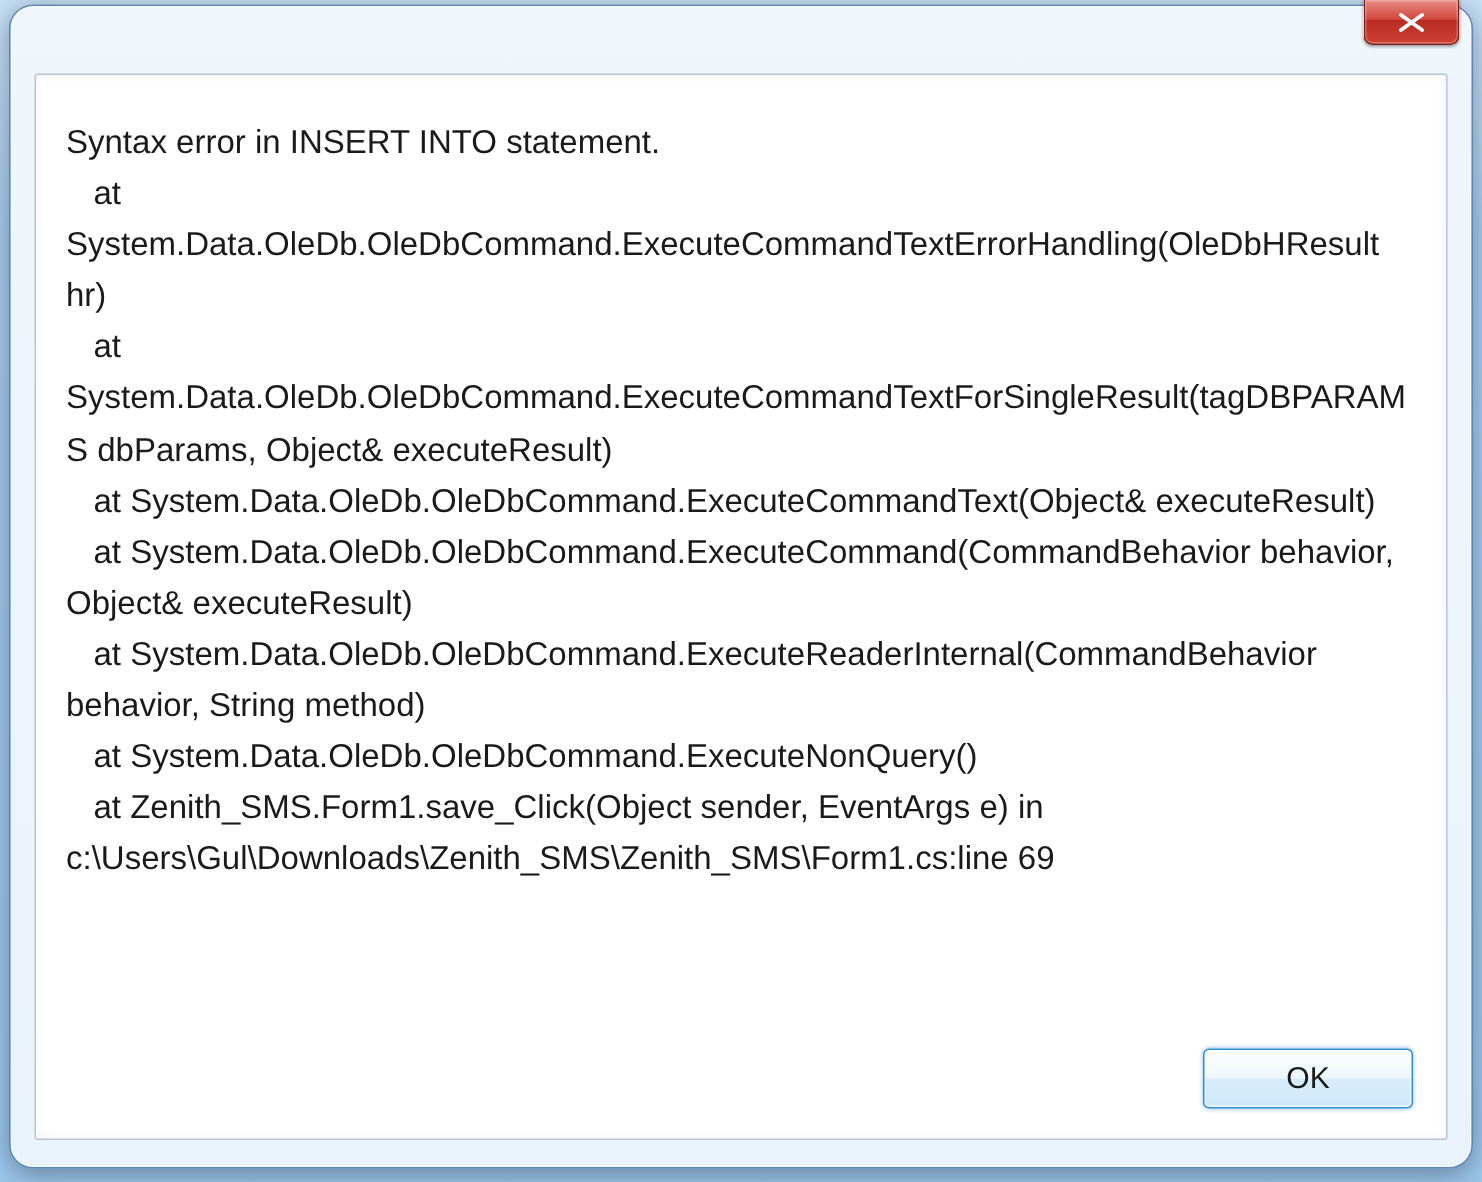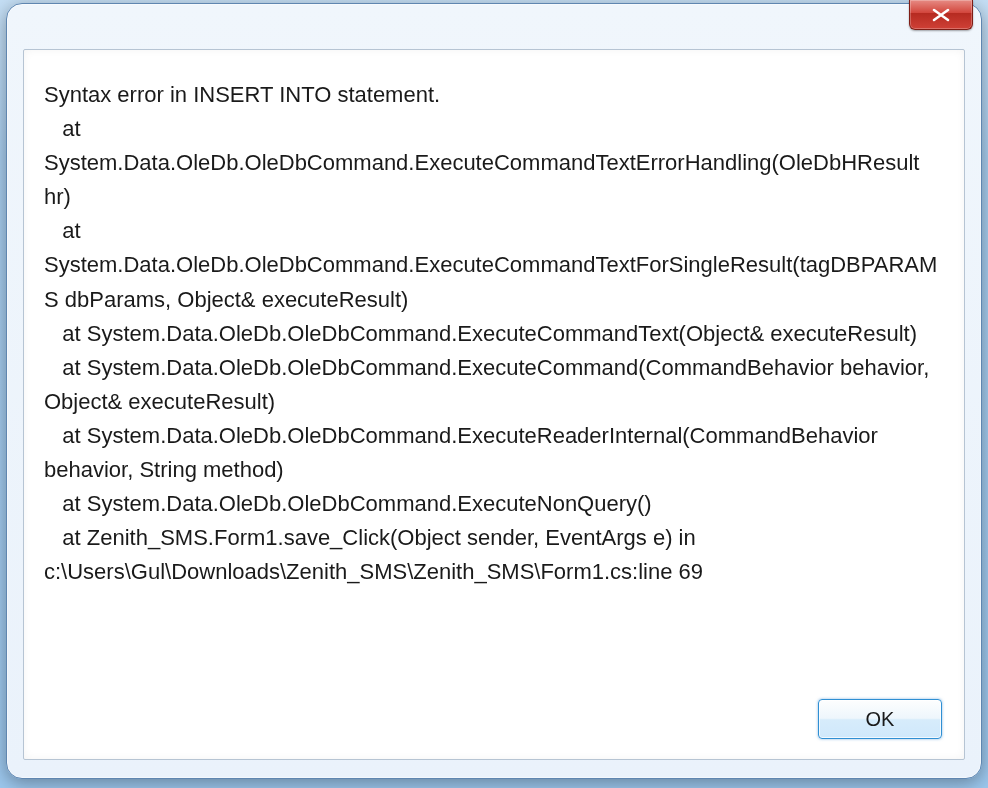--- a/index.html
+++ b/index.html
@@ -54,21 +54,21 @@
     color: #1a1a1a;
     white-space: pre-wrap;
     word-break: break-word;
     font-family: "Segoe UI", Tahoma, sans-serif;
   }
   .btnrow {
     position: absolute;
     right: 22px; bottom: 20px;
   }
   .ok-btn {
-    width: 124px; height: 40px;
+    width: 140px; height: 40px;
     font-size: 20px;
     color: #1a1a1a;
     background: linear-gradient(180deg, #fdfefe 0%, #eef6fc 48%, #d7ecfb 52%, #cfe8fb 100%);
     border: 1px solid #2f8fd3;
     border-radius: 4px;
     box-shadow: inset 0 0 0 1px rgba(255,255,255,0.7), 0 0 3px rgba(60,140,210,0.6);
     cursor: pointer;
   }
 </style>
 </head>

